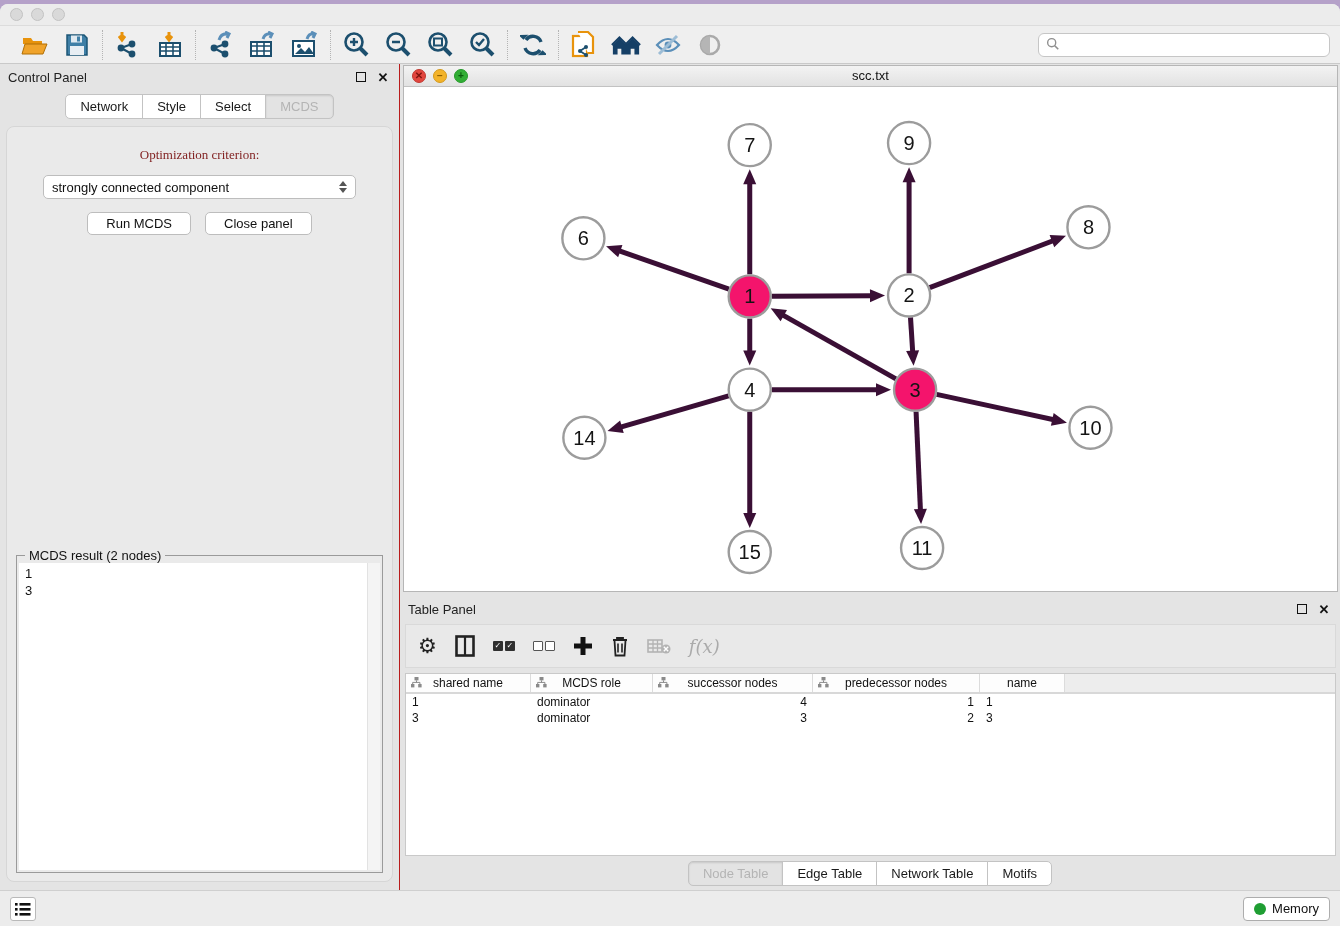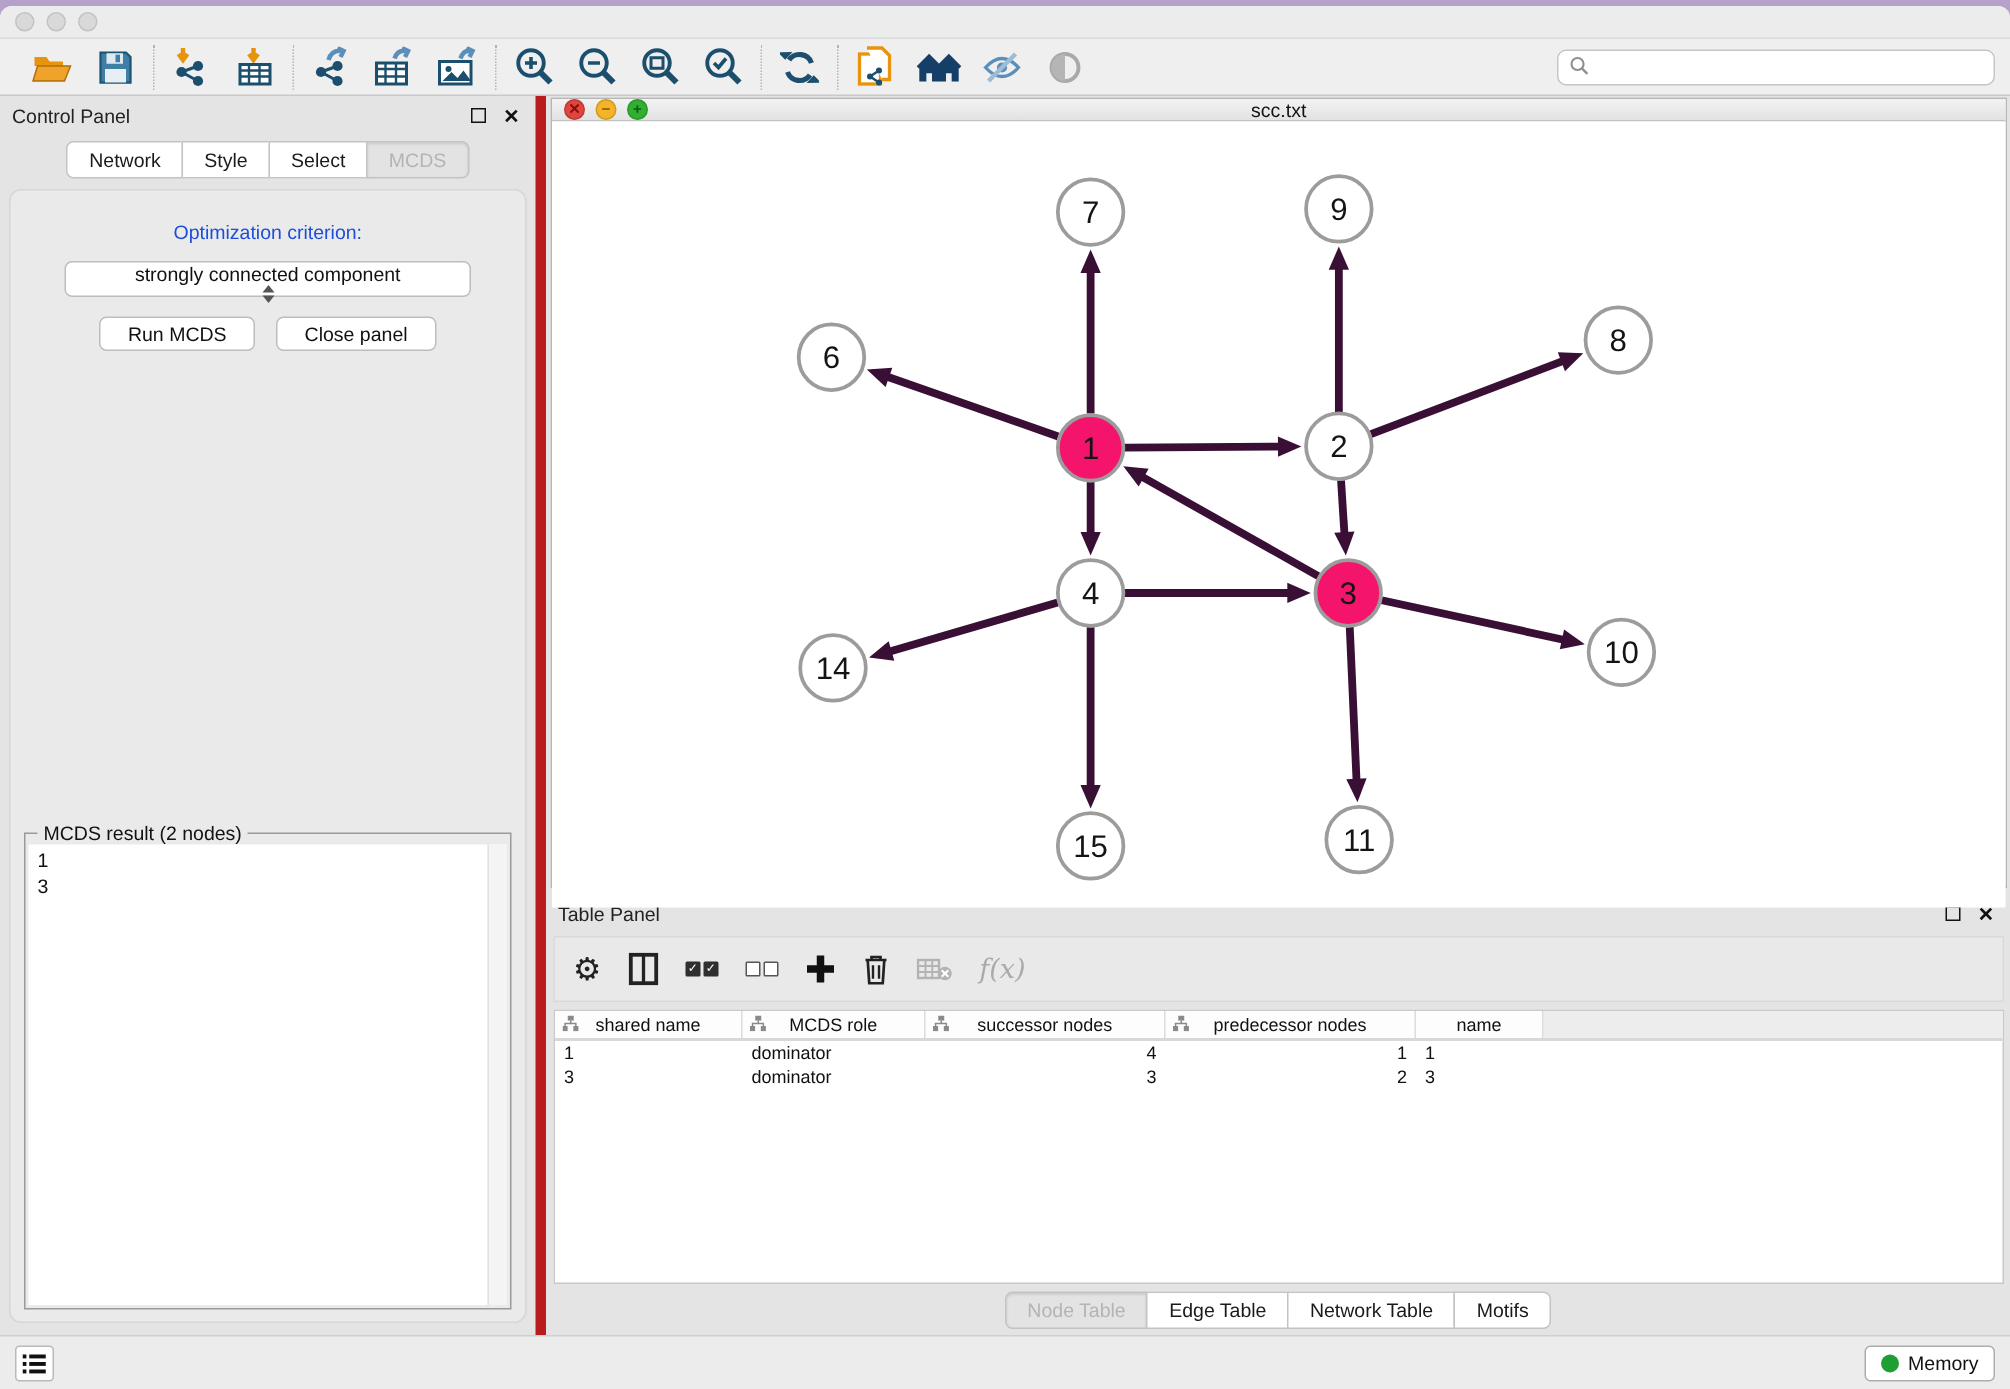--- a/index.html
+++ b/index.html
@@ -28,43 +28,43 @@
   .tb-btn { width:30px; height:30px; display:flex; align-items:center; justify-content:center; }
   .search-wrap { margin-left:auto; position:relative; }
   .search-input { width:292px; height:24px; border:1px solid #c6c6c6; border-radius:6px;
                   background:#fff; padding:0 8px 0 26px; font-size:13px; color:#333; outline:none; }
   .search-glyph { position:absolute; left:8px; top:4px; width:14px; height:14px; }
 
   
   .content { flex:1; display:flex; background:#e4e4e4; min-height:0; }
 
   
-  .cpanel { width:364px; border-right:7px solid #b91c1c; display:flex; flex-direction:column;
+  .cpanel { width:400px; border-right:1px solid #b91c1c; display:flex; flex-direction:column;
             background:#e4e4e4; }
   .panel-head { height:26px; display:flex; align-items:center; padding:0 8px; font-size:13px;
                 color:#222; }
   .panel-head .spacer { flex:1; }
   .mini-ic { width:16px; height:16px; display:flex; align-items:center; justify-content:center;
              margin-left:6px; font-size:13px; color:#111; font-weight:bold; }
   .float-sq { width:10px; height:10px; border:1.6px solid #111; display:inline-block; }
 
   .tabs-row { display:flex; justify-content:center; margin:4px 0 0 0; }
   .tab { font-size:13px; padding:4px 14px; background:#fff; border:1px solid #c3c3c3;
          margin-left:-1px; color:#1a1a1a; }
   .tab:first-child { border-radius:5px 0 0 5px; margin-left:0; }
   .tab:last-child { border-radius:0 5px 5px 0; }
   .tab.selected { background:#e3e3e3; color:#b4b4b4; box-shadow:inset 0 1px 2px rgba(0,0,0,.12); }
 
   .cp-body { flex:1; margin:7px 6px 8px 6px; background:#eaeaea; border:1px solid #d6d6d6;
              border-radius:8px; position:relative; padding-top:20px; min-height:0;
              display:flex; flex-direction:column; }
-  .opt-label { text-align:center; font-size:13px; color:#1d4ed8; margin-bottom:12px; }
+  .opt-label { text-align:center; font-size:13px; color:#7f1d1d; margin-bottom:12px;font-family:Liberation Serif, serif; }
   .select-box { margin:0 36px; height:24px; background:#fff; border:1px solid #bdbdbd;
                 border-radius:5px; display:flex; align-items:center; padding:0 8px;
-                font-size:13px; color:#111;flex-direction:column; }
+                font-size:13px; color:#111; }
   .select-box .sel-text { flex:1; }
   .stepper { display:flex; flex-direction:column; align-items:center; gap:2px; }
   .stepper i { width:0; height:0; border-left:4px solid transparent; border-right:4px solid transparent; display:block; }
   .stepper .up { border-bottom:5px solid #555; }
   .stepper .down { border-top:5px solid #555; }
   .btn-row { display:flex; justify-content:center; gap:14px; margin-top:13px; }
   .push-btn { background:#fff; border:1px solid #bdbdbd; border-radius:5px; height:23px;
               padding:0 18px; font-size:13px; color:#111; display:flex; align-items:center; }
 
   .result-group { position:absolute; left:9px; right:9px; top:428px; bottom:8px;

